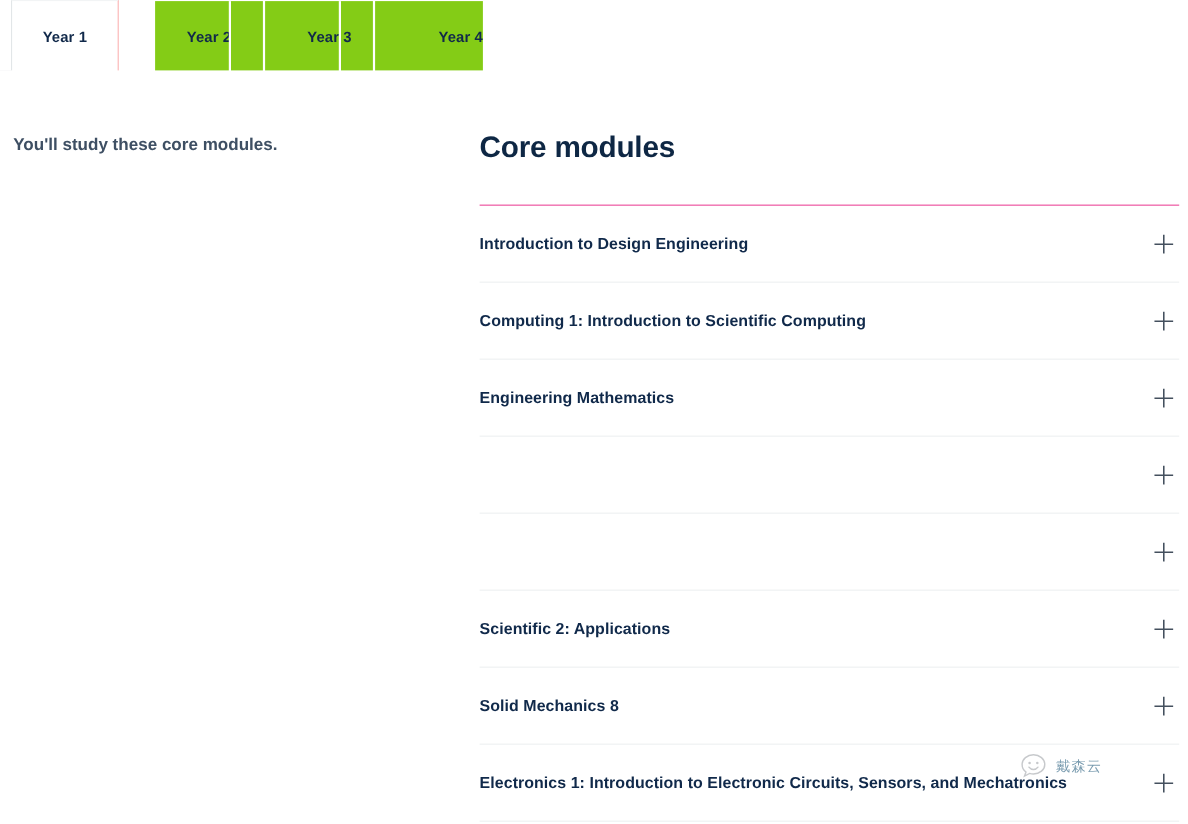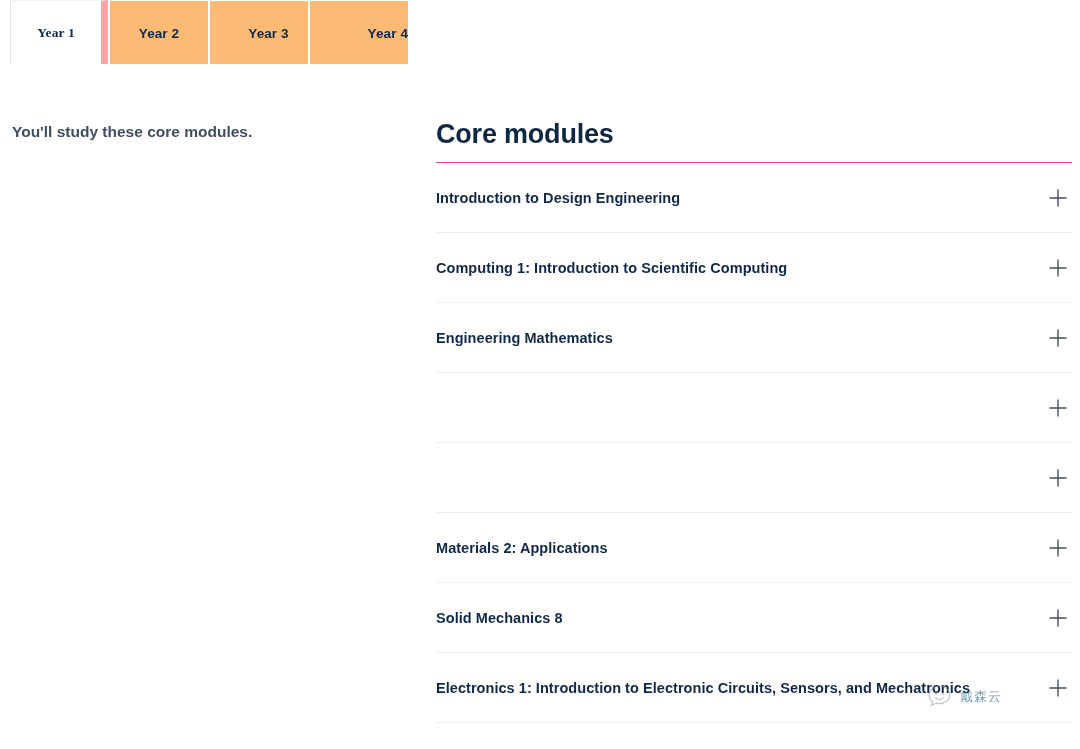--- a/index.html
+++ b/index.html
@@ -48,31 +48,31 @@
     justify-content: center;
     font-size: 13.5px;
     font-weight: bold;
     letter-spacing: 0.1px;
     color: #11294a;
     cursor: pointer;
     user-select: none;
   }
 
   .tab.inactive {
-    background: #fdba74;
+    background: #84cc16;
     top: 1px;
     height: 64px;
+    margin-left: 31px;
   }
 
   .tab.active {
     background: #ffffff;
     border-left: 1px solid #e2e6e8;
-    border-right: 7px solid #fca5a5;
+    border-right: 1px solid #fca5a5;
     border-top: 1px solid #f2f4f5;
-    font-family: Liberation Serif, serif;
   }
 
   .tab-sep {
     position: absolute;
     top: 1px;
     width: 2px;
     height: 64px;
     background: #ffffff;
   }
 
@@ -117,21 +117,21 @@
     left: 436px;
     width: 636px;
   }
 
   .section-title {
     font-size: 27px;
     font-weight: bold;
     color: #0e2744;
     letter-spacing: -0.2px;
     line-height: 1.2;
-    margin-bottom: 12px;
+    margin-bottom: 36px;
   }
 
   .accordion {
     width: 636px;
     border-top: 1px solid #ec4899;
   }
 
   .acc-item {
     position: relative;
     width: 636px;
@@ -270,21 +270,21 @@
 
       <div class="acc-item">
         <span class="acc-toggle">
           <svg width="24" height="24" viewBox="0 0 24 24">
               <path d="M12 3.5 V20.5 M3.5 12 H20.5" stroke="#44505e" stroke-width="1.4" fill="none"></path>
             </svg>
         </span>
       </div>
 
       <div class="acc-item">
-        <span class="acc-label">Materials 2: Applications</span>
+        <span class="acc-label">Scientific 2: Applications</span>
         <span class="acc-toggle">
           <svg width="24" height="24" viewBox="0 0 24 24">
               <path d="M12 3.5 V20.5 M3.5 12 H20.5" stroke="#44505e" stroke-width="1.4" fill="none"></path>
             </svg>
         </span>
       </div>
 
       <div class="acc-item">
         <span class="acc-label">Solid Mechanics 8</span>
         <span class="acc-toggle">

